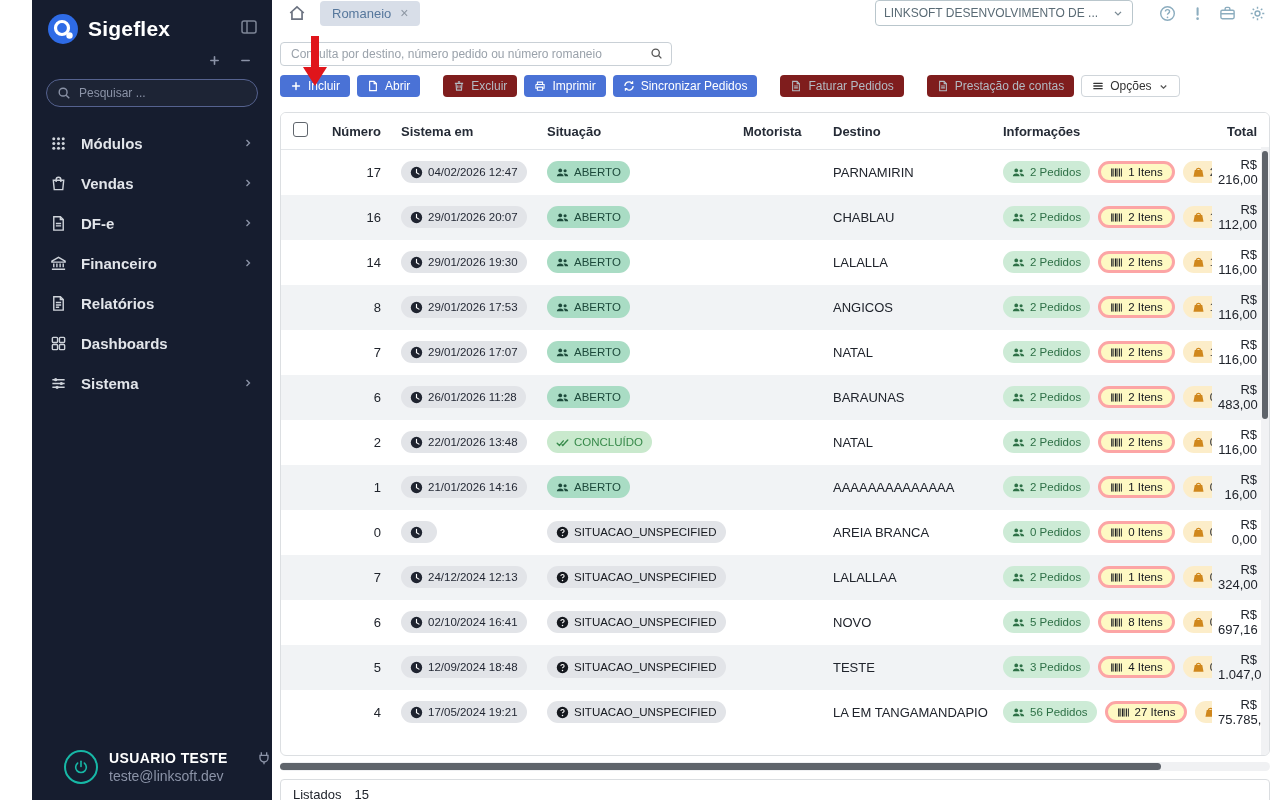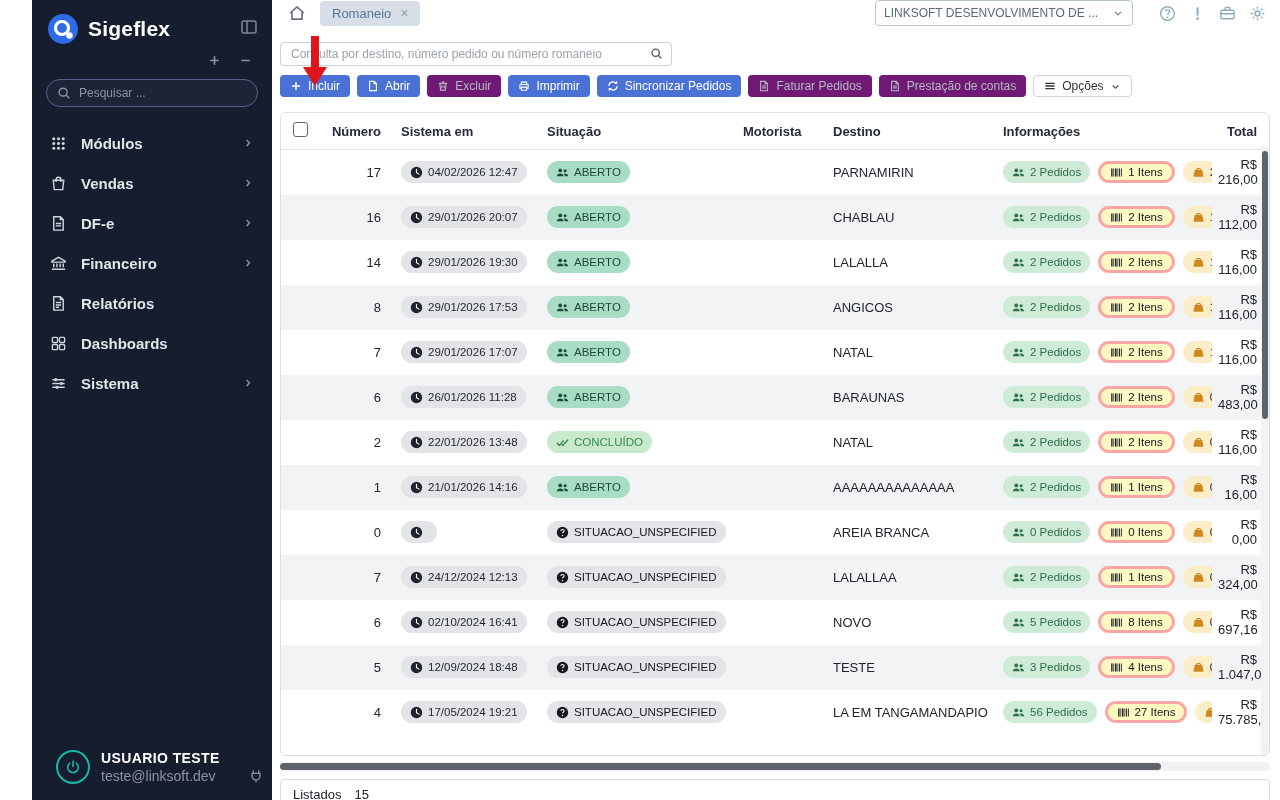--- a/index.html
+++ b/index.html
@@ -19,21 +19,21 @@
   .sb-search input { width:100%; height:28px; background:rgba(255,255,255,.03); border:1px solid #55628f;
       border-radius:14px; color:#cdd2da; font-size:12px; padding:0 10px 0 32px; outline:none;
       font-family:"Liberation Sans", sans-serif; }
   .sb-search input::placeholder { color:#8b93a7; }
   .sb-search .icn { position:absolute; left:11px; top:7px; width:14px; height:14px; color:#8b93a7; }
   .sb-menu { margin-top:16px; }
   .sb-item { height:40px; padding:0 18px; display:flex; align-items:center; gap:14px; cursor:pointer;
       color:#e2e5ea; font-size:15px; font-weight:600; }
   .sb-item .icn { width:17px; height:17px; color:#cfd4db; flex-shrink:0; }
   .sb-item .chev { margin-left:auto; width:12px; height:12px; color:#8b93a7; }
-  .sb-user { position:absolute; bottom:0; left:8px; width:100%; padding:16px; display:flex; align-items:flex-end; gap:11px; }
+  .sb-user { position:absolute; bottom:0; left:16px; width:100%; padding:16px; display:flex; align-items:flex-start; gap:11px; }
   .power { width:34px; height:34px; border:2px solid #17b8a6; border-radius:50%; color:#17b8a6;
       display:inline-flex; align-items:center; justify-content:center; flex-shrink:0; }
   .power .icn { width:16px; height:16px; }
   .u-name { font-size:14px; font-weight:bold; color:#fff; letter-spacing:.4px; }
   .u-email { font-size:14px; color:#8b93a7; margin-top:2px; }
   .plug { margin-left:auto; width:16px; height:16px; color:#8b93a7; }
 
   
   .main { flex:1; display:flex; flex-direction:column; position:relative; background:#fff; }
   .topbar { height:36px; display:flex; align-items:center; padding:0 14px 0 16px; gap:14px; }
@@ -54,21 +54,21 @@
   .search-box input { width:100%; height:24px; border:1px solid #c9d0d6; border-radius:4px; font-size:12px;
       padding:0 30px 0 10px; color:#333; outline:none; font-family:"Liberation Sans", sans-serif; }
   .search-box input::placeholder { color:#9aa2ab; }
   .search-box .icn { position:absolute; right:9px; top:5px; width:13px; height:13px; color:#555; }
 
   .toolbar { display:flex; gap:7px; margin:9px 0 0 8px; align-items:center; }
   .btn { height:22px; border-radius:4px; display:inline-flex; align-items:center; gap:6px; padding:0 10px;
       font-size:12px; border:none; cursor:pointer; font-family:"Liberation Sans", sans-serif; white-space:nowrap; }
   .btn .icn { width:12px; height:12px; }
   .btn.primary { background:#4a72d6; color:#fff; }
-  .btn.primary.off { background:#701a75; color:#b3bac2; cursor:default; }
+  .btn.primary.off { background:#7f1d1d; color:#b3bac2; cursor:default;margin-left:16px; }
   .btn.secondary { background:#fff; border:1px solid #cfd5da; color:#333; }
   .btn.secondary .chv { width:11px; height:11px; color:#555; }
 
   .table-card { margin:15px 10px 0 8px; border:1px solid #dcdfe2; border-radius:6px; overflow:hidden;
       position:relative; height:644px; background:#fff; }
   table { width:100%; border-collapse:collapse; table-layout:fixed; }
   th { font-size:13px; font-weight:bold; color:#252b36; text-align:left; padding:9px 6px;
       border-bottom:1px solid #e3e6e9; background:#fff; }
   td { padding:0 6px; height:45px; font-size:13px; color:#20242c; }
   tr.alt { background:#f1f3f5; }

